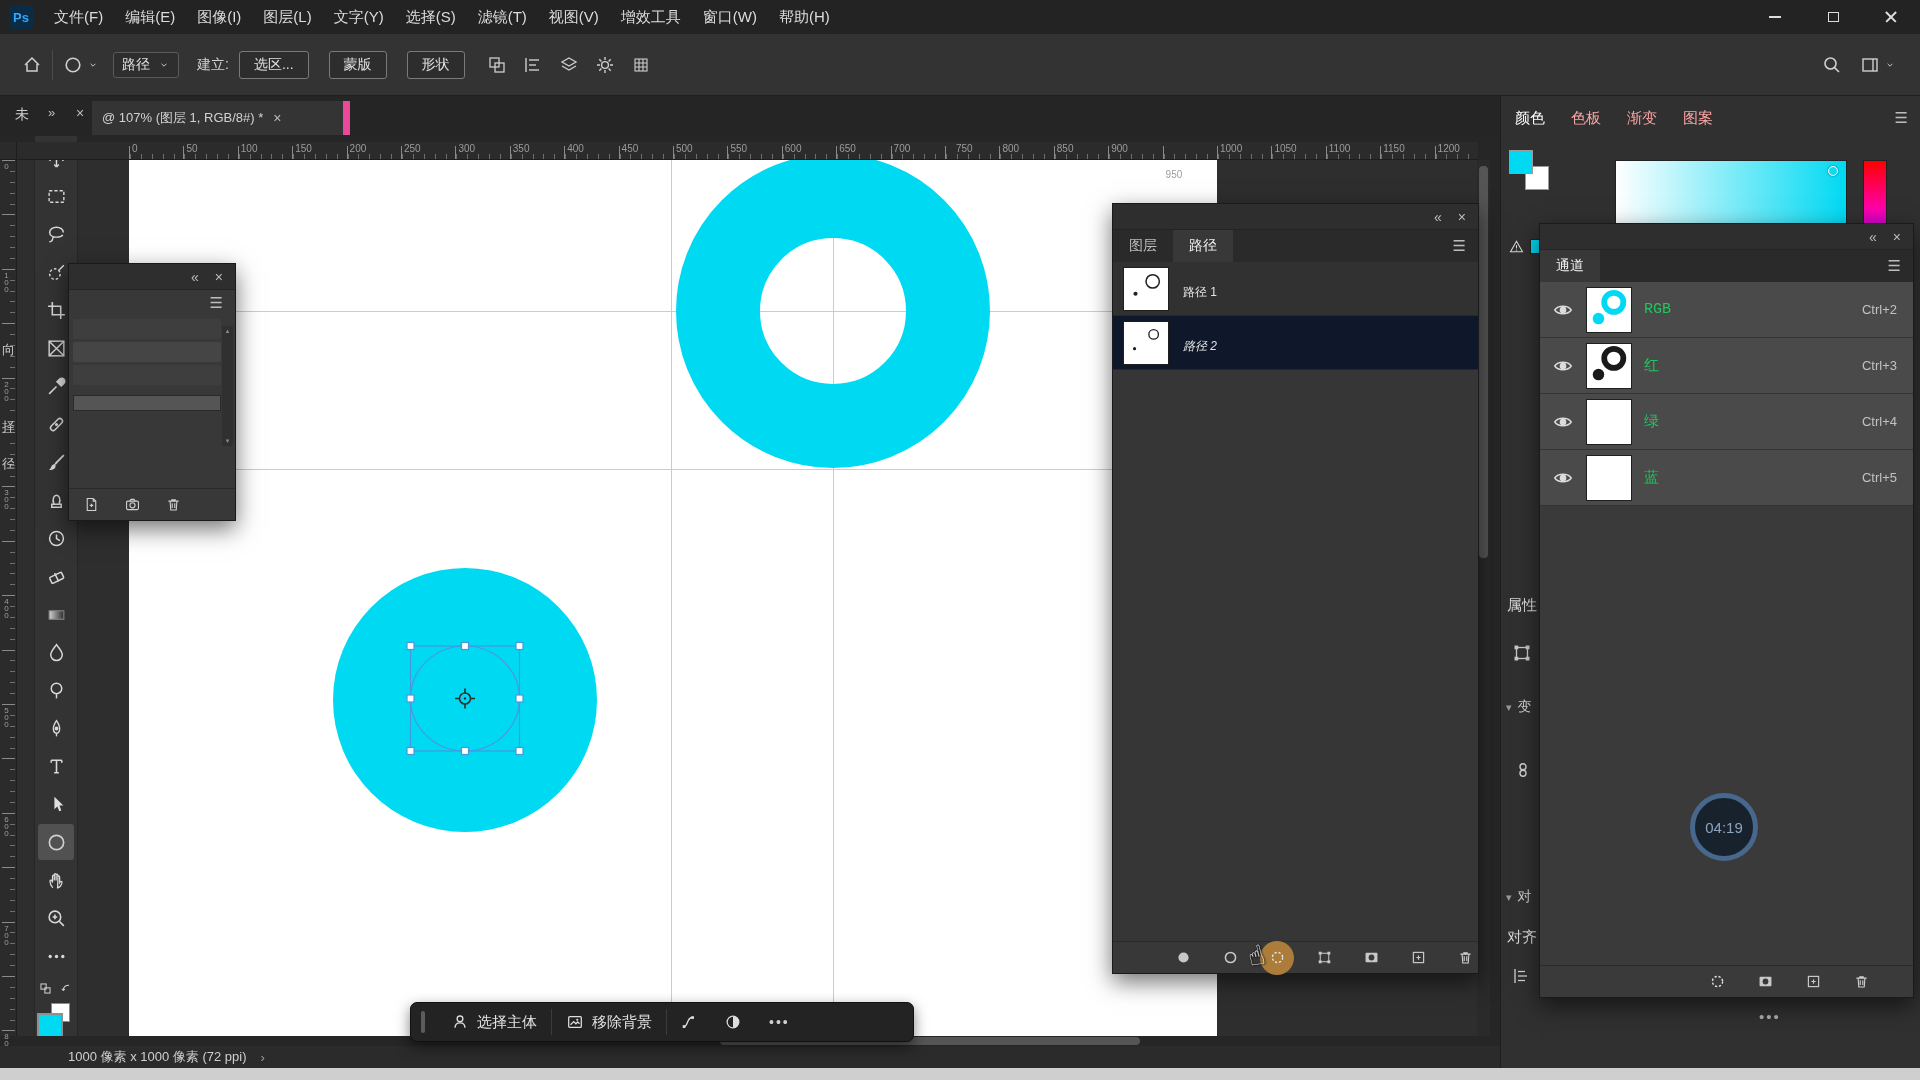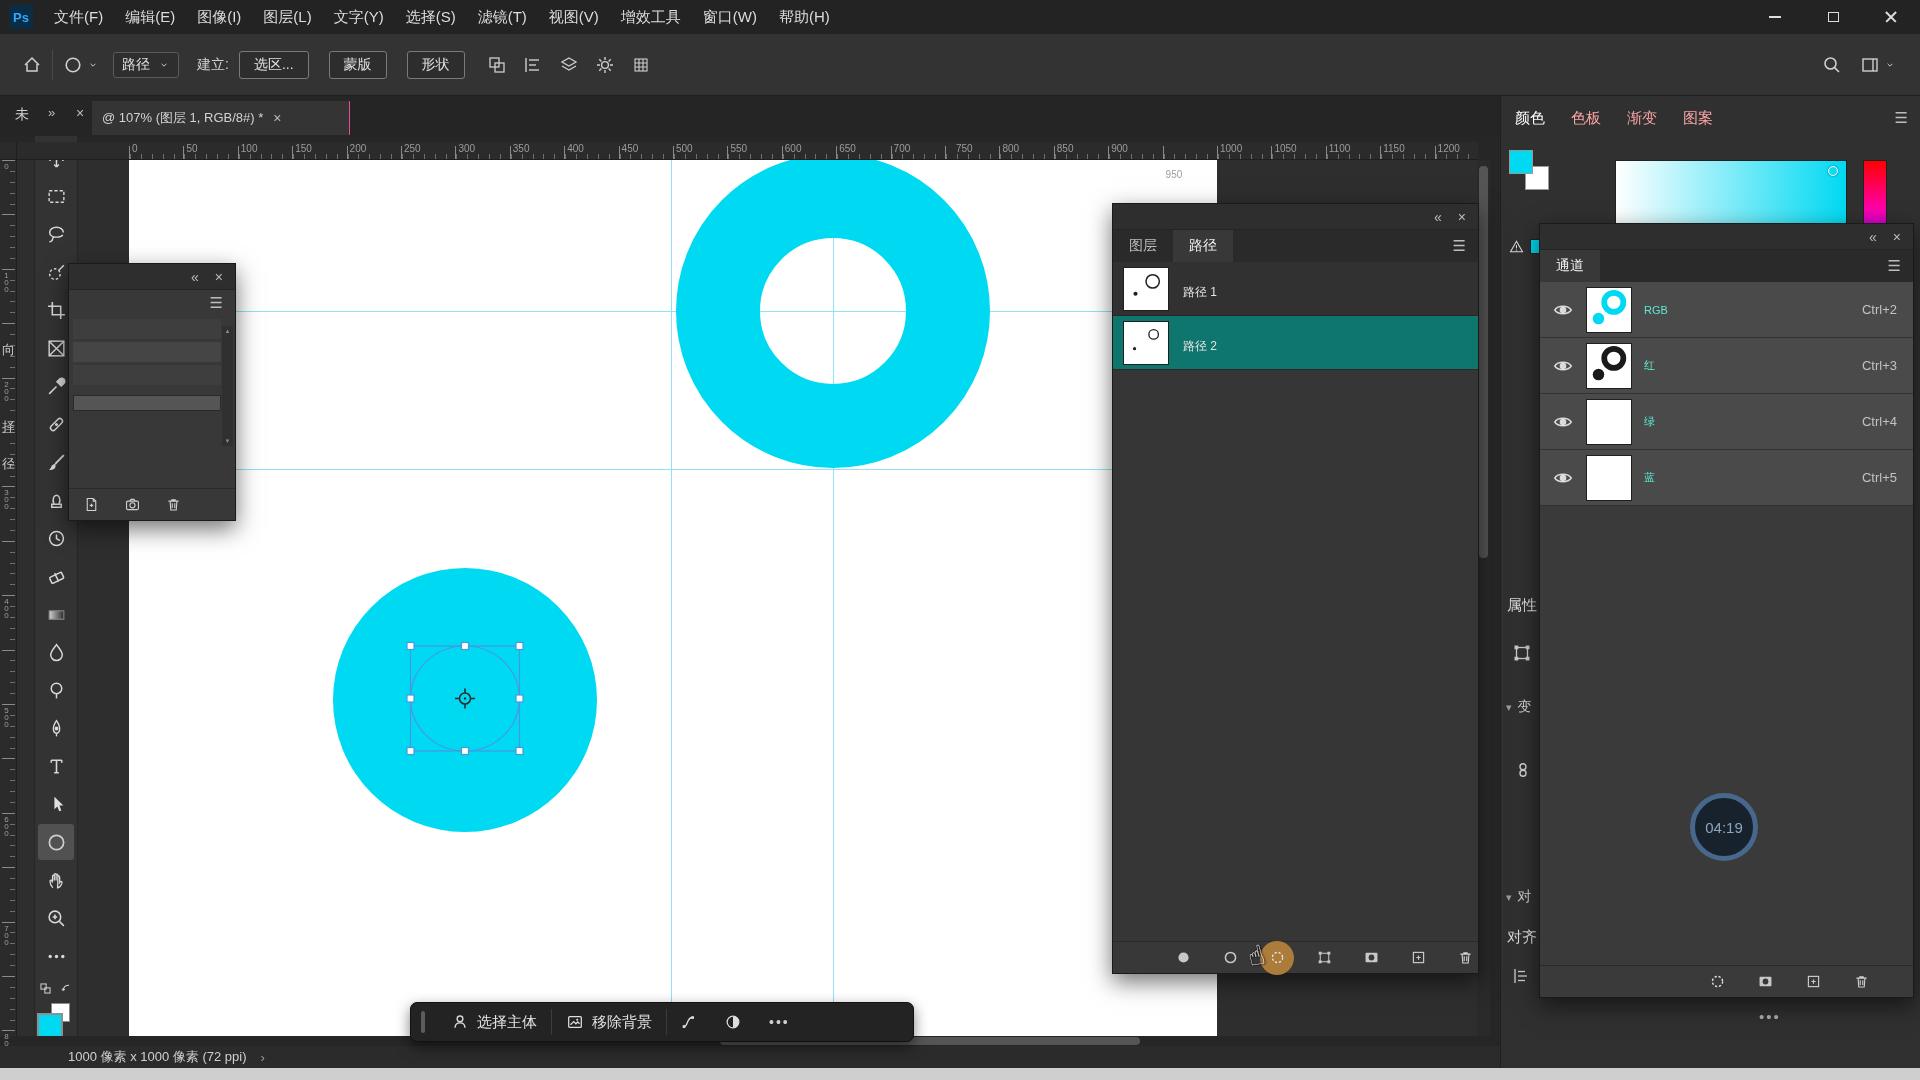--- a/index.html
+++ b/index.html
@@ -43,21 +43,21 @@
   .obar-icons{display:flex;align-items:center;gap:16px;margin-left:22px;}
   .spacer{flex:1;}
   .obar-right{display:flex;align-items:center;gap:18px;margin-right:16px;}
   .chev-s{width:12px;height:12px;}
 
   
   #tabbar{position:absolute;left:0;top:96px;width:1500px;height:39px;background:#252525;display:flex;align-items:flex-end;z-index:5;}
   .tab-partial{position:absolute;left:15px;top:10px;font-size:14px;color:#cfcfcf;}
   .tab-chev{position:absolute;left:48px;top:9px;font-size:13px;color:#bdbdbd;}
   .tab-x{position:absolute;left:76px;top:9px;font-size:14px;color:#bdbdbd;}
-  .doctab{position:absolute;left:92px;top:5px;width:258px;height:34px;background:#343434;border-right:1px solid #ec4899;display:flex;align-items:center;font-size:13px;color:#d2d2d2;padding:0 10px;}
+  .doctab{position:absolute;left:92px;top:5px;width:258px;height:34px;background:#343434;border-right:7px solid #ec4899;display:flex;align-items:center;font-size:13px;color:#d2d2d2;padding:0 10px;}
   .doctab .tabclose{margin-left:10px;color:#bdbdbd;font-size:14px;}
 
   
   #corner{position:absolute;left:0;top:142px;width:17px;height:18px;background:#2b2b2b;border-right:1px solid #1e1e1e;border-bottom:1px solid #1e1e1e;z-index:4;}
   #hruler{position:absolute;left:17px;top:142px;width:1461px;height:18px;background:#2b2b2b;border-bottom:1px solid #1e1e1e;z-index:4;
     background-image:
       repeating-linear-gradient(to right,#8a8a8a 0 1px,transparent 1px 54.4px),
       repeating-linear-gradient(to right,#6f6f6f 0 1px,transparent 1px 10.88px);
     background-size:100% 13px,100% 5px;
     background-position:112px bottom,112.5px bottom;
@@ -112,21 +112,21 @@
   #historypanel .hrow.dim{background:#3e3e3e;}
   #historypanel .hbar{height:16px;background:#555;border:1px solid #2a2a2a;margin:10px 14px 0 4px;}
   .hscrollv{position:absolute;right:2px;top:62px;width:11px;height:120px;background:#303030;display:flex;flex-direction:column;align-items:center;justify-content:space-between;font-size:7px;color:#8a8a8a;padding:1px 0;}
   #historypanel .ffoot{position:absolute;left:0;bottom:0;width:100%;height:32px;border-top:1px solid #2a2a2a;display:flex;align-items:center;gap:24px;padding-left:14px;}
   #historypanel .ffoot .ic{width:17px;height:17px;}
 
   
   #pathspanel{left:1112px;top:203px;width:367px;height:771px;z-index:8;display:flex;flex-direction:column;}
   .prows{flex:0 0 auto;}
   .prow{height:54px;display:flex;align-items:center;background:#313131;border-bottom:1px solid #282828;padding-left:10px;gap:14px;}
-  .prow.sel{background:#0f766e;}
+  .prow.sel{background:#0f172a;font-style:italic;}
   .pthumb{width:46px;height:44px;background:#fff;border:1px solid #1f1f1f;}
   .thumb-svg{width:100%;height:100%;display:block;}
   .prow-label{font-size:12px;color:#e3e3e3;margin-top:8px;}
   .pfill{flex:1;background:#363636;}
   .ffoot-bar{height:32px;border-top:1px solid #2a2a2a;background:#383838;display:flex;align-items:center;gap:23px;padding-left:58px;}
   .picon{position:relative;width:24px;height:24px;display:flex;align-items:center;justify-content:center;}
   .picon .ic{width:17px;height:17px;position:relative;z-index:2;}
   .picon.click-target::before{content:'';position:absolute;left:-5px;top:-5px;width:34px;height:34px;border-radius:50%;background:var(--click);z-index:1;}
 
   
@@ -151,21 +151,21 @@
   .props-chain{position:absolute;left:12px;top:664px;}
   .props-align-label{position:absolute;left:6px;top:832px;font-size:15px;color:#d8d8d8;}
   .props-align-icon{position:absolute;left:10px;top:870px;}
   .dock-ellipsis{position:absolute;left:258px;top:912px;font-size:15px;color:#b0b0b0;letter-spacing:2px;}
 
   
   #channelspanel{left:1539px;top:223px;width:375px;height:775px;z-index:9;display:flex;flex-direction:column;}
   .chrow{height:56px;display:flex;align-items:center;background:#4a4a4a;border-bottom:1px solid #333;padding-left:12px;gap:12px;}
   .chrow .eye{width:22px;height:22px;}
   .chthumb{width:46px;height:46px;background:#fff;border:1px solid #1f1f1f;}
-  .chlabel{font-size:11px;color:#5eead4;}
+  .chlabel{font-size:15px;color:#22c55e;font-family:Liberation Mono, monospace;}
   .chshort{margin-left:auto;margin-right:16px;font-size:13px;color:#c2c2c2;}
   #channelspanel .pfill{background:#3a3a3a;}
   #channelspanel .ffoot-bar{justify-content:flex-end;gap:24px;padding:0 40px 0 0;background:#3a3a3a;}
 
   
   #timer{position:absolute;left:1690px;top:793px;width:68px;height:68px;border-radius:50%;background:rgba(18,30,42,.85);border:5px solid #47688c;display:flex;align-items:center;justify-content:center;z-index:12;font-size:15px;color:#8da5bc;}
 
   
   #taskbar{position:absolute;left:410px;top:1002px;width:504px;height:40px;background:#232323;border:1px solid #111;border-radius:7px;box-shadow:0 5px 14px rgba(0,0,0,.5);display:flex;align-items:center;z-index:15;}
   .grip{width:4px;height:22px;background:#5c5c5c;border-radius:2px;margin:0 12px 0 10px;}

